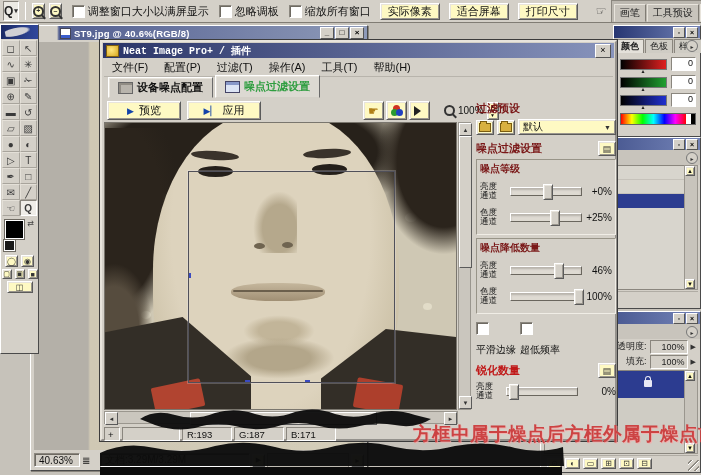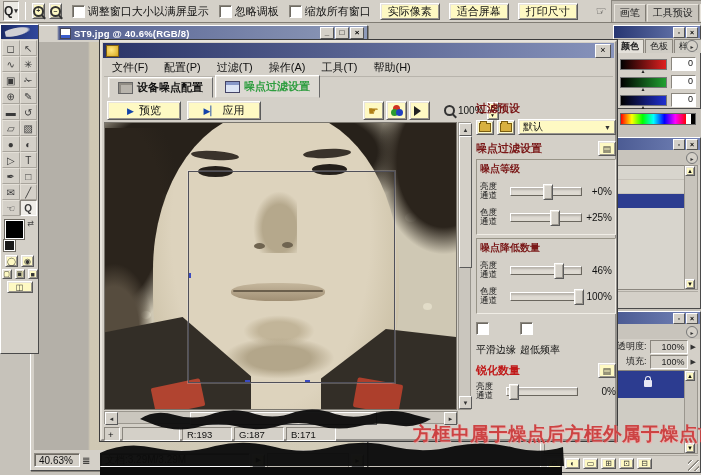--- a/index.html
+++ b/index.html
@@ -189,21 +189,21 @@
     <div class="doc-status">
       <span class="ds-cell sunken" style="width:46px">40.63%</span>
       <span class="ds-cell" style="width:16px;padding:0">≣</span>
       <span class="ds-cell sunken" style="width:150px">文档:3.29M/3.29M</span>
       <span class="btn ds-arrow">▶</span>
       <span class="ds-track"></span>
       <span class="btn ds-arrow">►</span>
     </div>
   </div>
 
-  <div class="palette" style="left:613px;top:25px;width:88px;height:84px;">
+  <div class="palette" style="left:613px;top:25px;width:88px;height:112px;">
     <div class="pal-title titlebar">
       <span class="sp"></span>
       <span class="pal-wbtn wbtn">▫</span>
       <span class="pal-wbtn wbtn">×</span>
     </div>
     <div class="pal-tabs">
       <span class="pal-tab on">颜色</span>
       <span class="pal-tab">色板</span>
       <span class="pal-tab">样式</span>
       <span class="flyout">▸</span>
@@ -289,20 +289,21 @@
       <span class="pb-icon btn">⊞</span>
       <span class="pb-icon btn">⊡</span>
       <span class="pb-icon btn">⊟</span>
     </div>
     <div class="grip"></div>
   </div>
 
   <div class="neat">
     <div class="nt-title">
       <span class="nt-ticon"></span>
+      <span class="nt-ttext">Neat Image Pro+ / 插件</span>
       <span class="nt-close wbtn">×</span>
     </div>
     <div class="nt-menu">
       <span>文件(F)</span>
       <span>配置(P)</span>
       <span>过滤(T)</span>
       <span>操作(A)</span>
       <span>工具(T)</span>
       <span>帮助(H)</span>
     </div>

